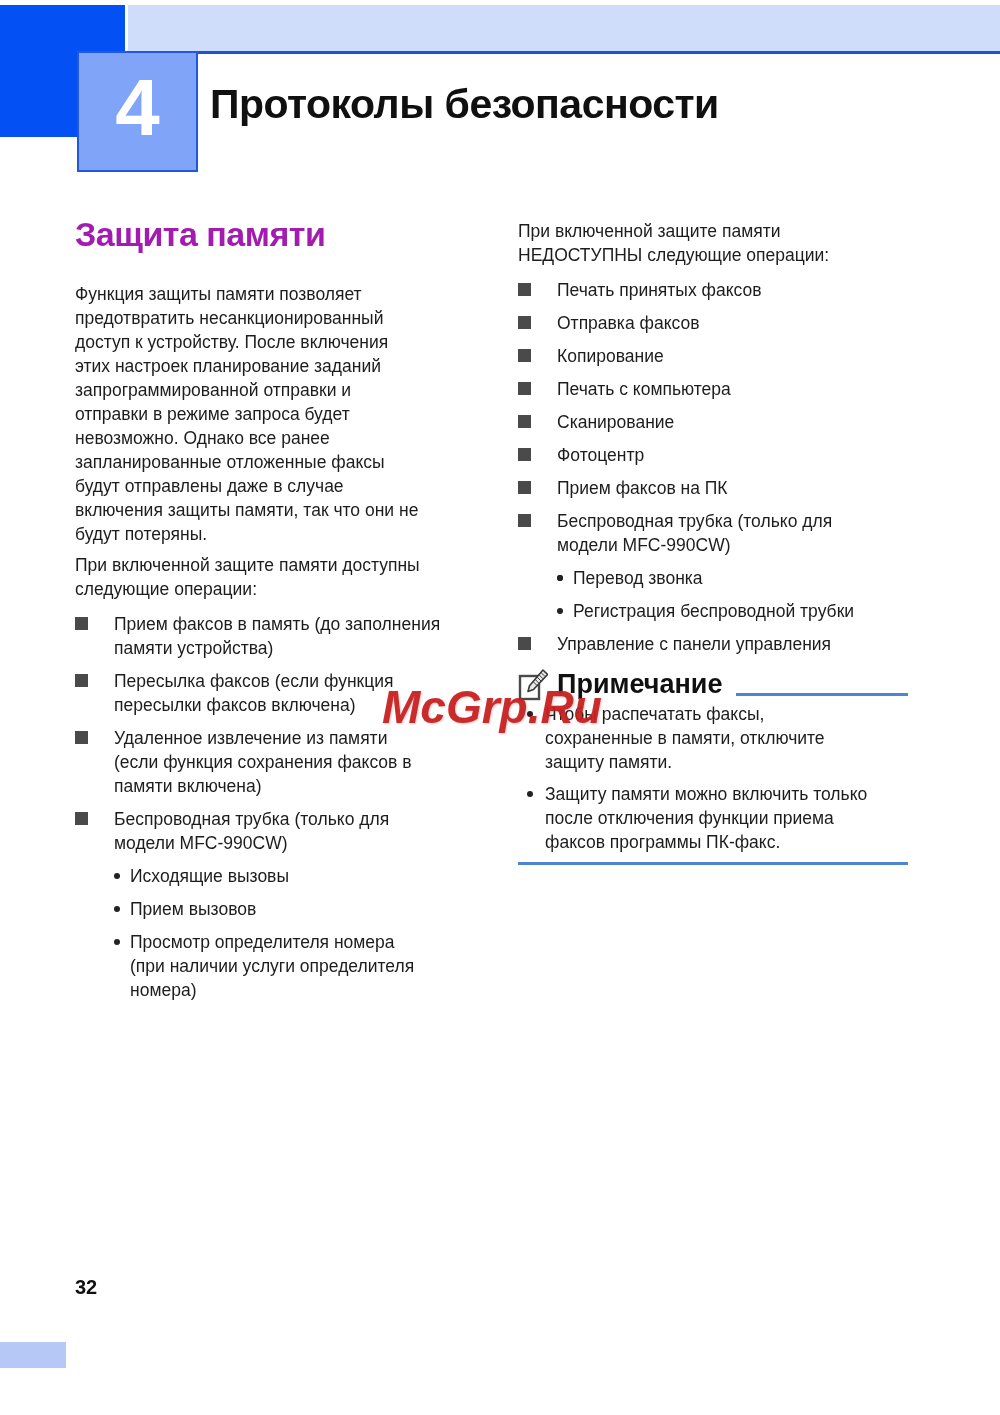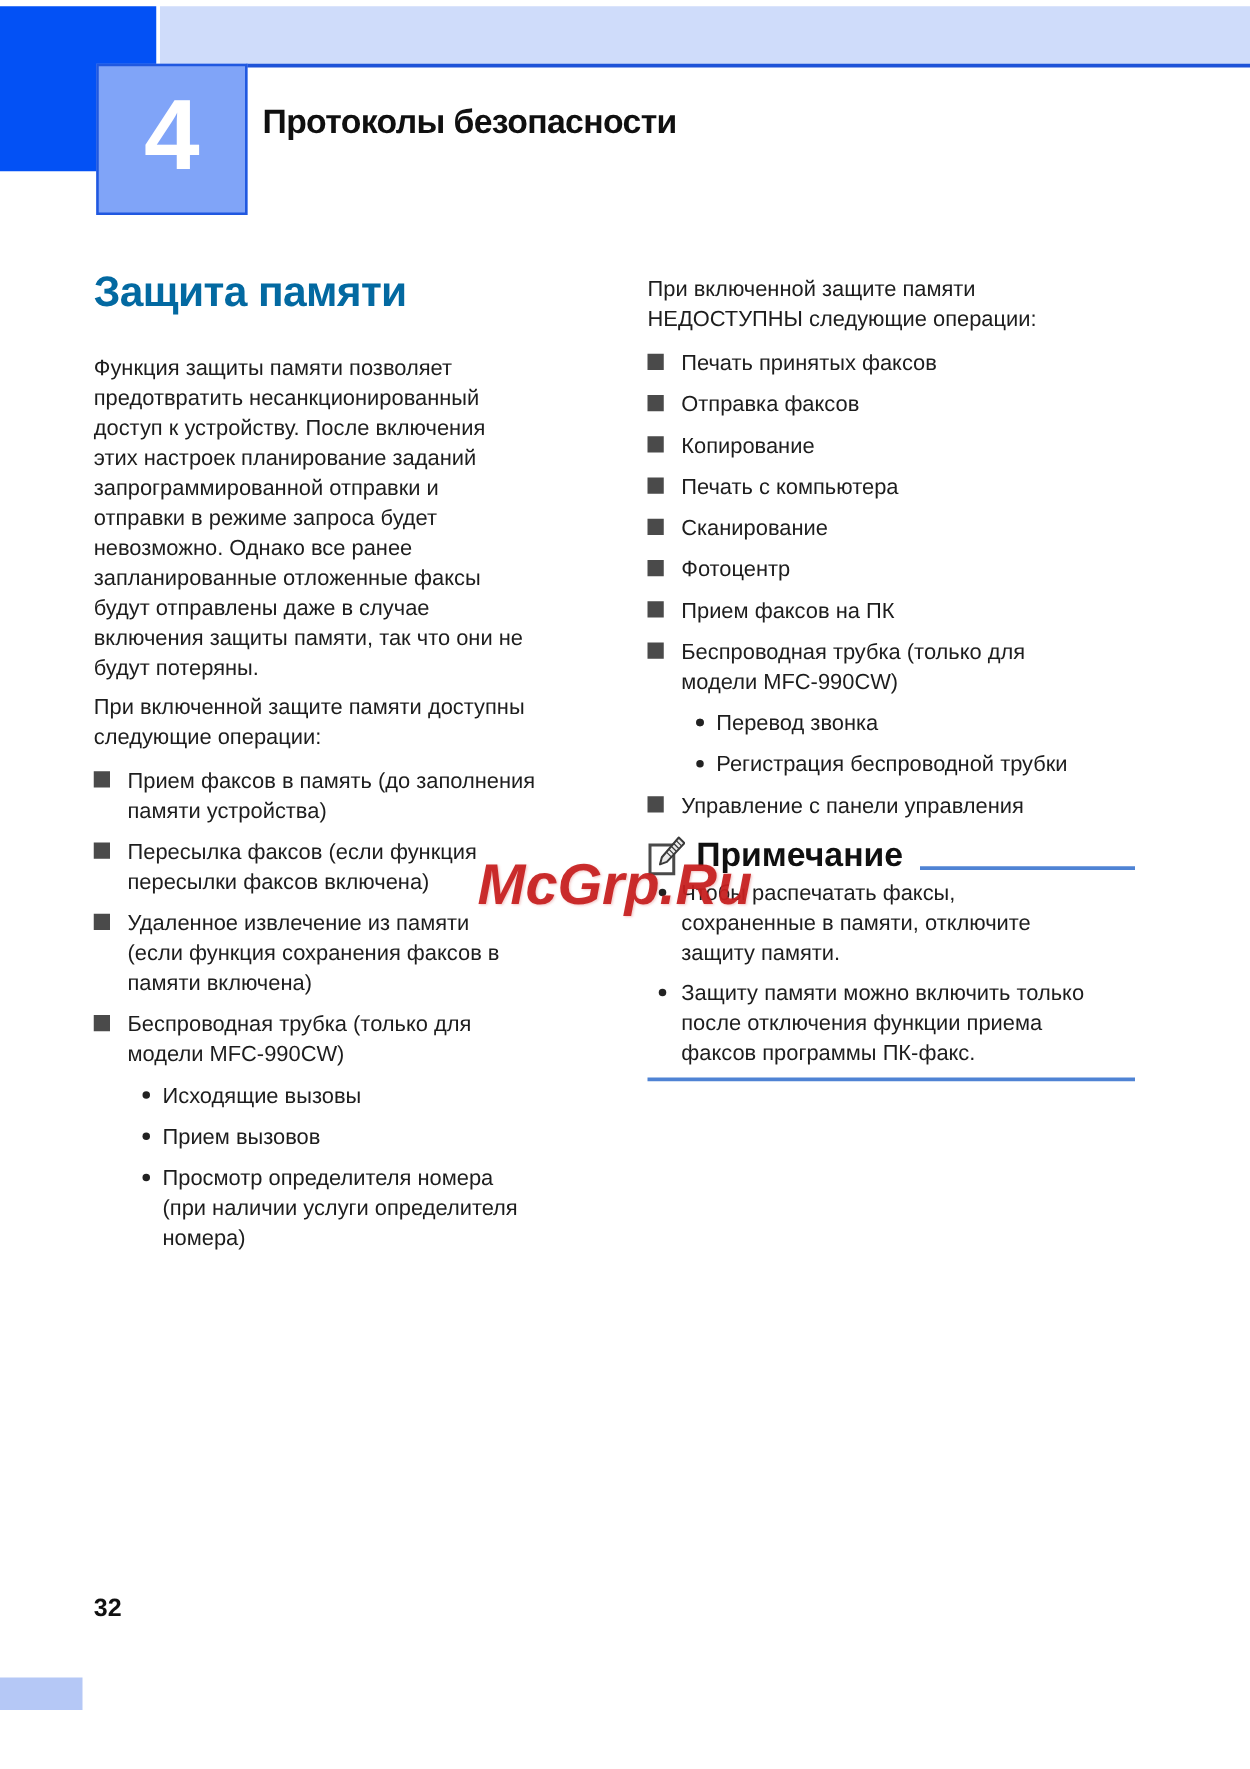--- a/index.html
+++ b/index.html
@@ -17,37 +17,37 @@
   .banner      { position:absolute; left:128px; top:5px; width:872px; height:47px; background:#cfdcfa; }
   .banner-rule { position:absolute; left:197px; top:51px; width:803px; height:3px; background:#1e53d8; }
   .chapter-box {
     position:absolute; left:77px; top:51px; width:121px; height:121px;
     background:#80a4f8; border:2px solid #2058e0;
     display:flex; align-items:center; justify-content:center;
   }
   .chapter-num { font-size:80px; font-weight:bold; color:#ffffff; line-height:1; padding-bottom:8px; }
   .chapter-title {
     position:absolute; left:210px; top:84px;
-    font-size:27px; font-weight:bold; color:#101010;
+    font-size:41px; font-weight:bold; color:#101010;
     letter-spacing:-0.5px; line-height:1; white-space:nowrap;
   }
 
   
   .col { position:absolute; font-size:17.5px; line-height:24px; }
   .col-left  { left:75px;  top:212px; width:420px; }
   .col-right { left:518px; top:219px; width:400px; }
 
   .section-heading {
-    font-size:34px; font-weight:bold; color:#0369a1;
+    font-size:34px; font-weight:bold; color:#a21caf;
     letter-spacing:-0.5px; line-height:44px; margin-bottom:26px; white-space:nowrap;
   }
   .para       { white-space:pre-line; margin-bottom:7px; }
   .list-intro { white-space:pre-line; margin-bottom:11px; }
 
-  .bullet { position:relative; padding-left:27px; margin-bottom:9px; }
+  .bullet { position:relative; padding-left:39px; margin-bottom:9px; }
   .bullet-sq {
     position:absolute; left:0; top:5px; width:13px; height:13px;
     background:#4a4a4a;
   }
   .bullet-text { white-space:pre-line; display:block; }
 
   .subbullet { position:relative; padding-left:55px; margin-bottom:9px; }
   .sub-dot {
     position:absolute; left:39px; top:9px; width:6px; height:6px;
     border-radius:50%; background:#222;

